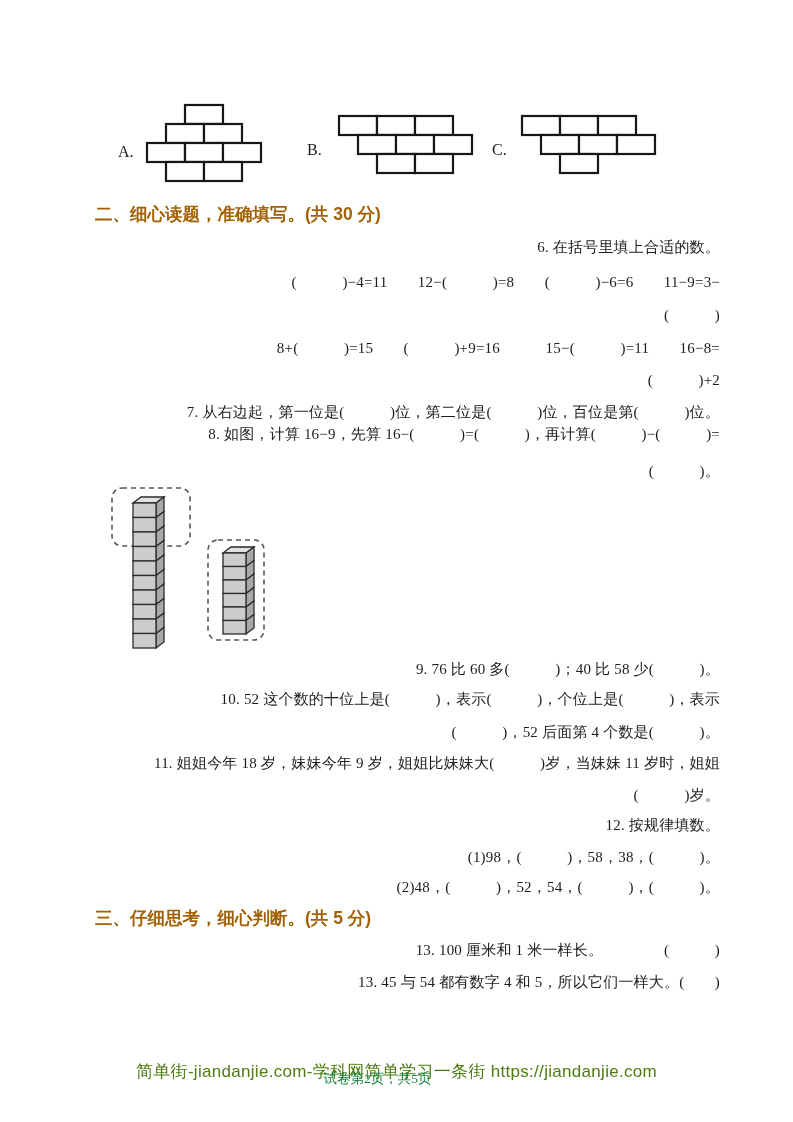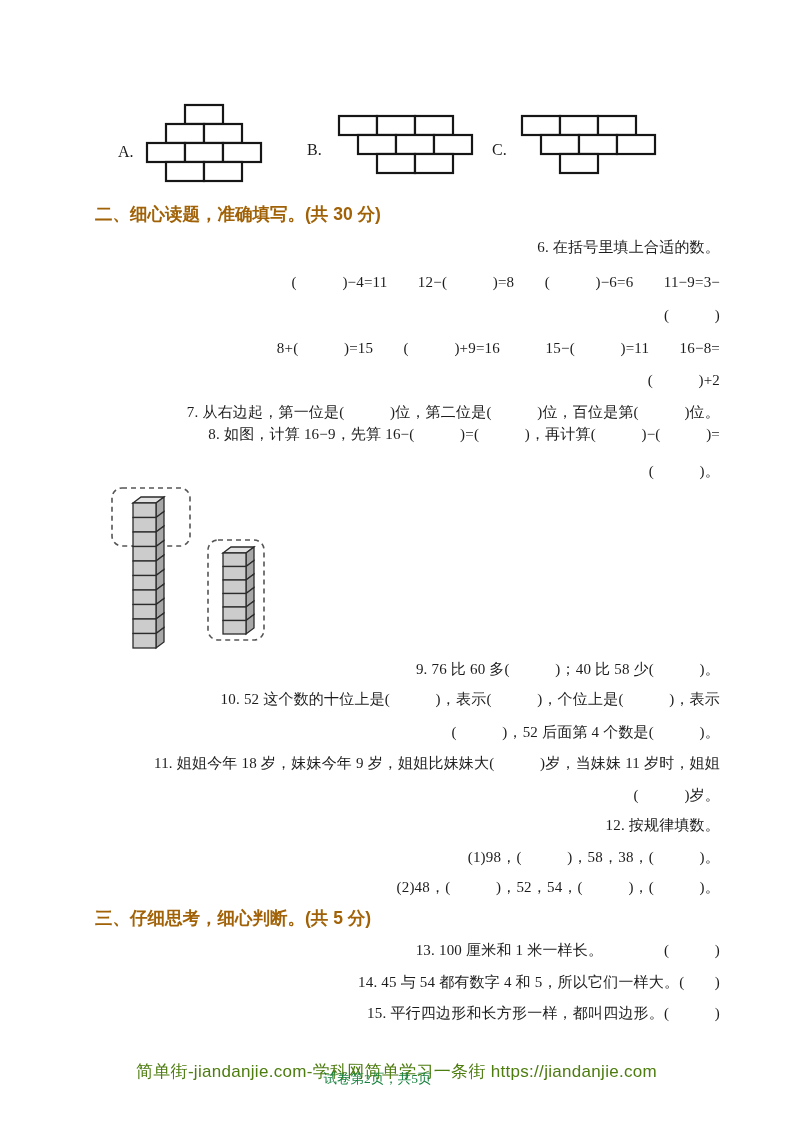--- a/index.html
+++ b/index.html
@@ -152,19 +152,18 @@
   <div class="tl" style="top:688px">10. 52 这个数的十位上是(　　　)，表示(　　　)，个位上是(　　　)，表示</div>
   <div class="tl" style="top:721px">(　　　)，52 后面第 4 个数是(　　　)。</div>
   <div class="tl" style="top:752px">11. 姐姐今年 18 岁，妹妹今年 9 岁，姐姐比妹妹大(　　　)岁，当妹妹 11 岁时，姐姐</div>
   <div class="tl" style="top:784px">(　　　)岁。</div>
   <div class="tl" style="top:814px">12. 按规律填数。</div>
   <div class="tl" style="top:846px">(1)98，(　　　)，58，38，(　　　)。</div>
   <div class="tl" style="top:876px">(2)48，(　　　)，52，54，(　　　)，(　　　)。</div>
 
   <div class="hd" style="top:906px">三、仔细思考，细心判断。(共 5 分)</div>
   <div class="tl" style="top:939px">13. 100 厘米和 1 米一样长。　　　　(　　　)</div>
-  <div class="tl" style="top:971px">14. 45 与 54 都有数字 4 和 5，所以它们一样大。(　　)</div>
-  <div class="tl" style="top:1002px">15. 平行四边形和长方形一样，都叫四边形。(　　　)</div>
+  <div class="tl" style="top:971px">13. 45 与 54 都有数字 4 和 5，所以它们一样大。(　　)</div>
 
   <div class="footer-watermark">简单街-jiandanjie.com-学科网简单学习一条街 https://jiandanjie.com</div>
   <div class="footer-pageinfo">试卷第2页，共5页</div>
 
 </div>
 
 </body></html>

